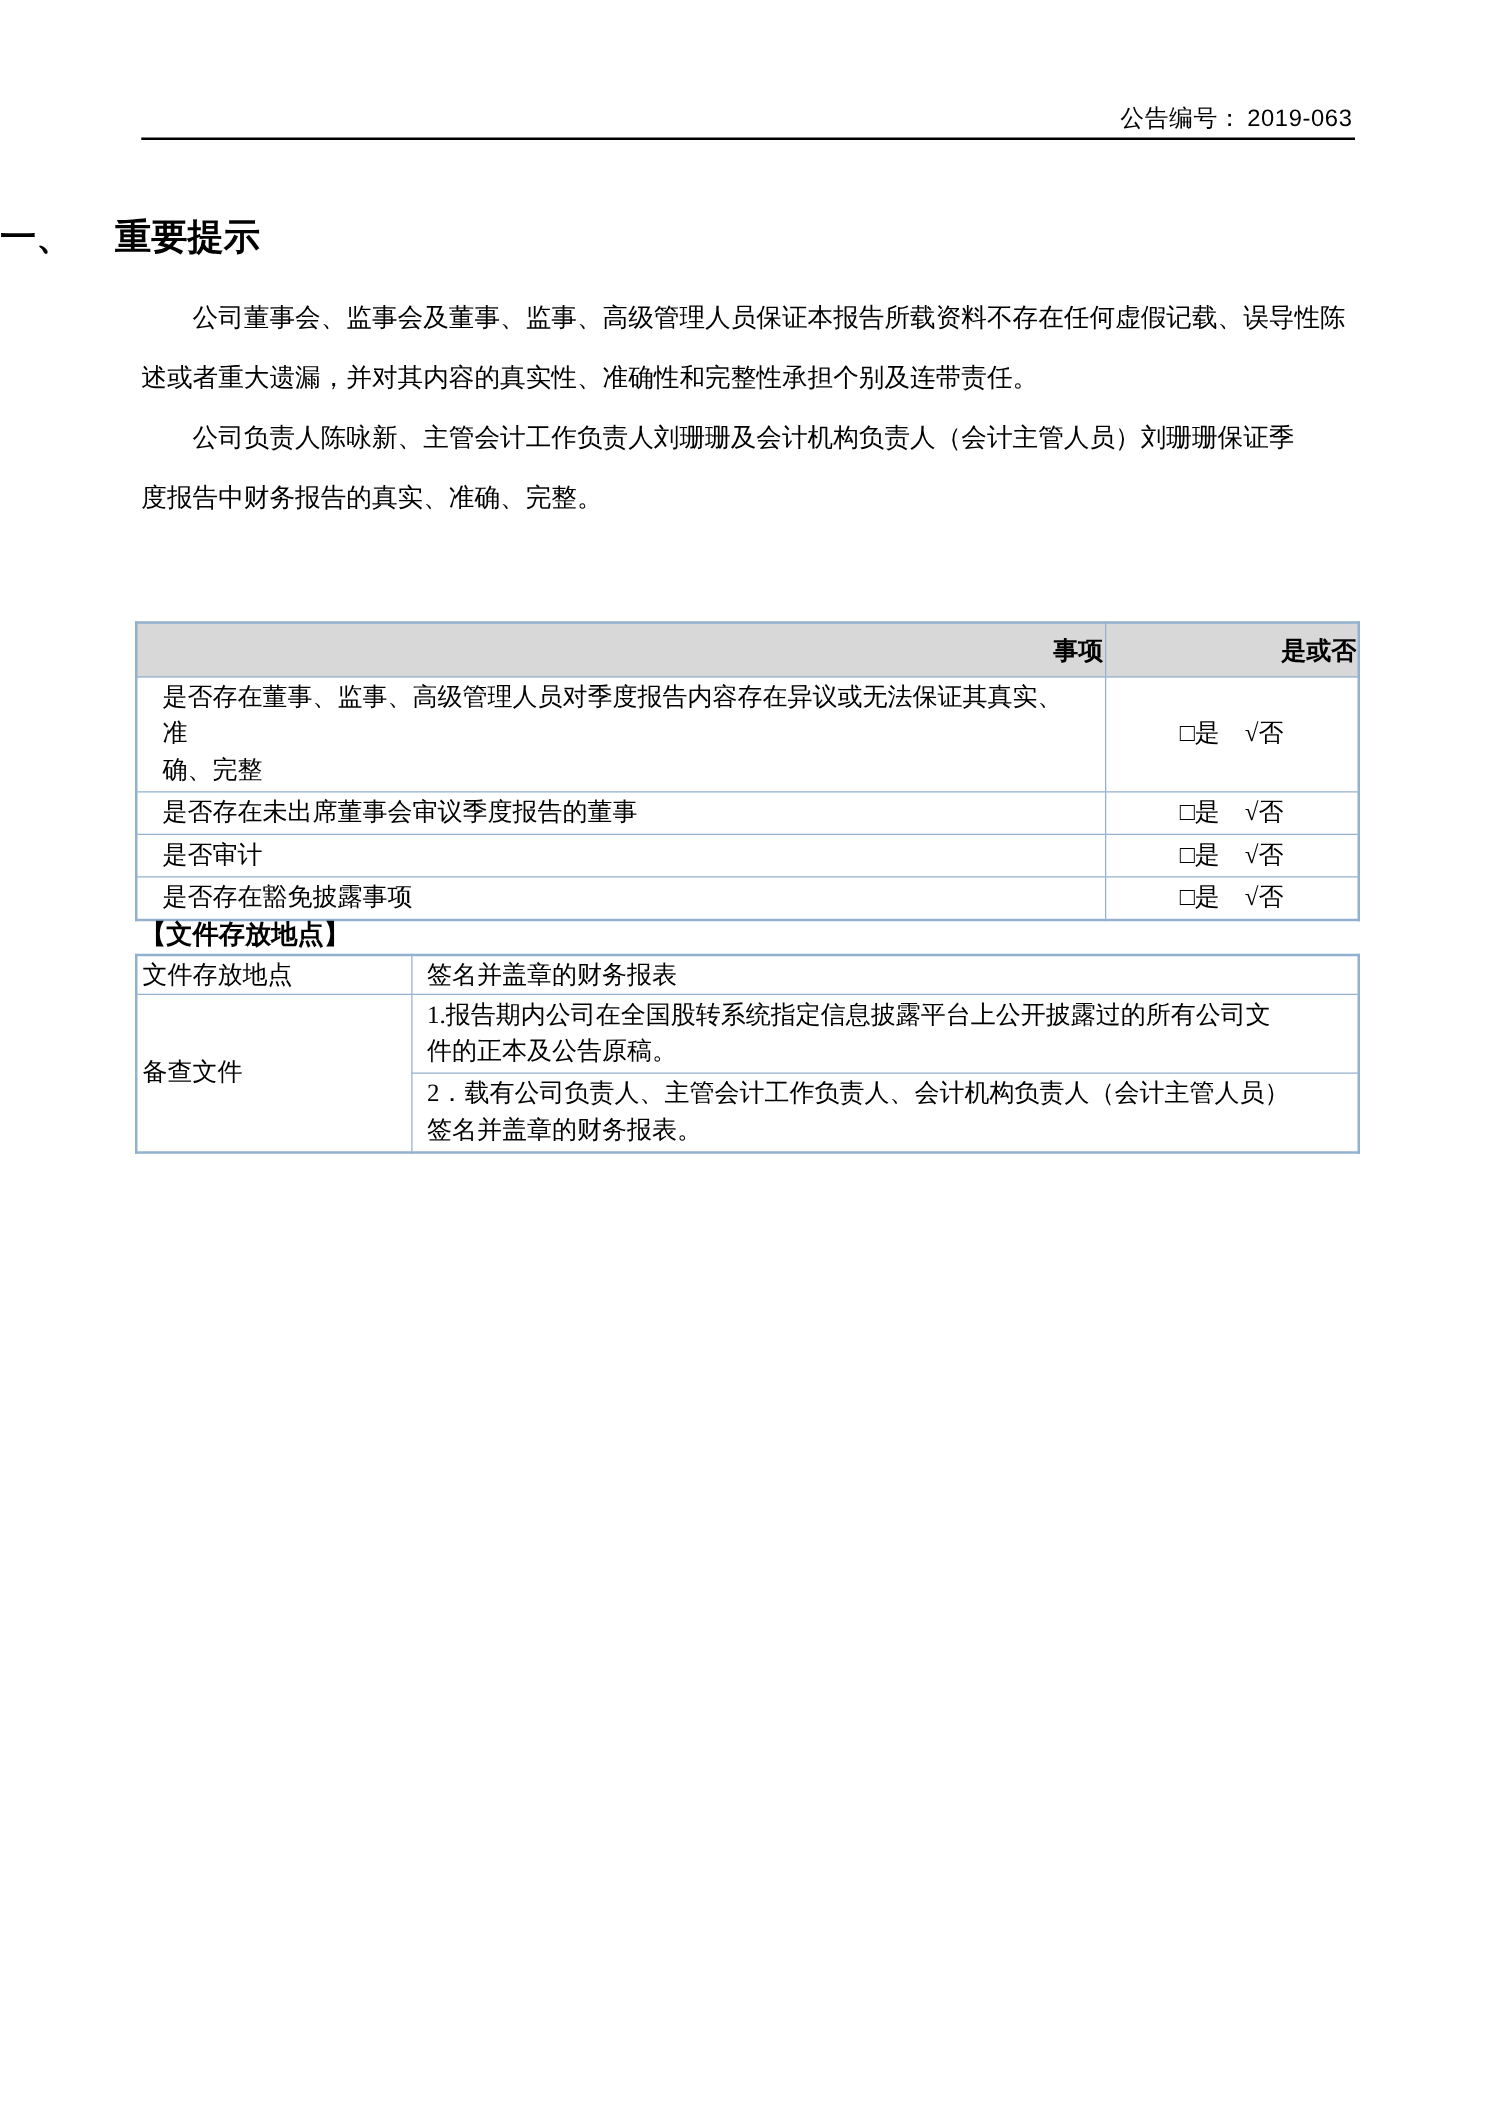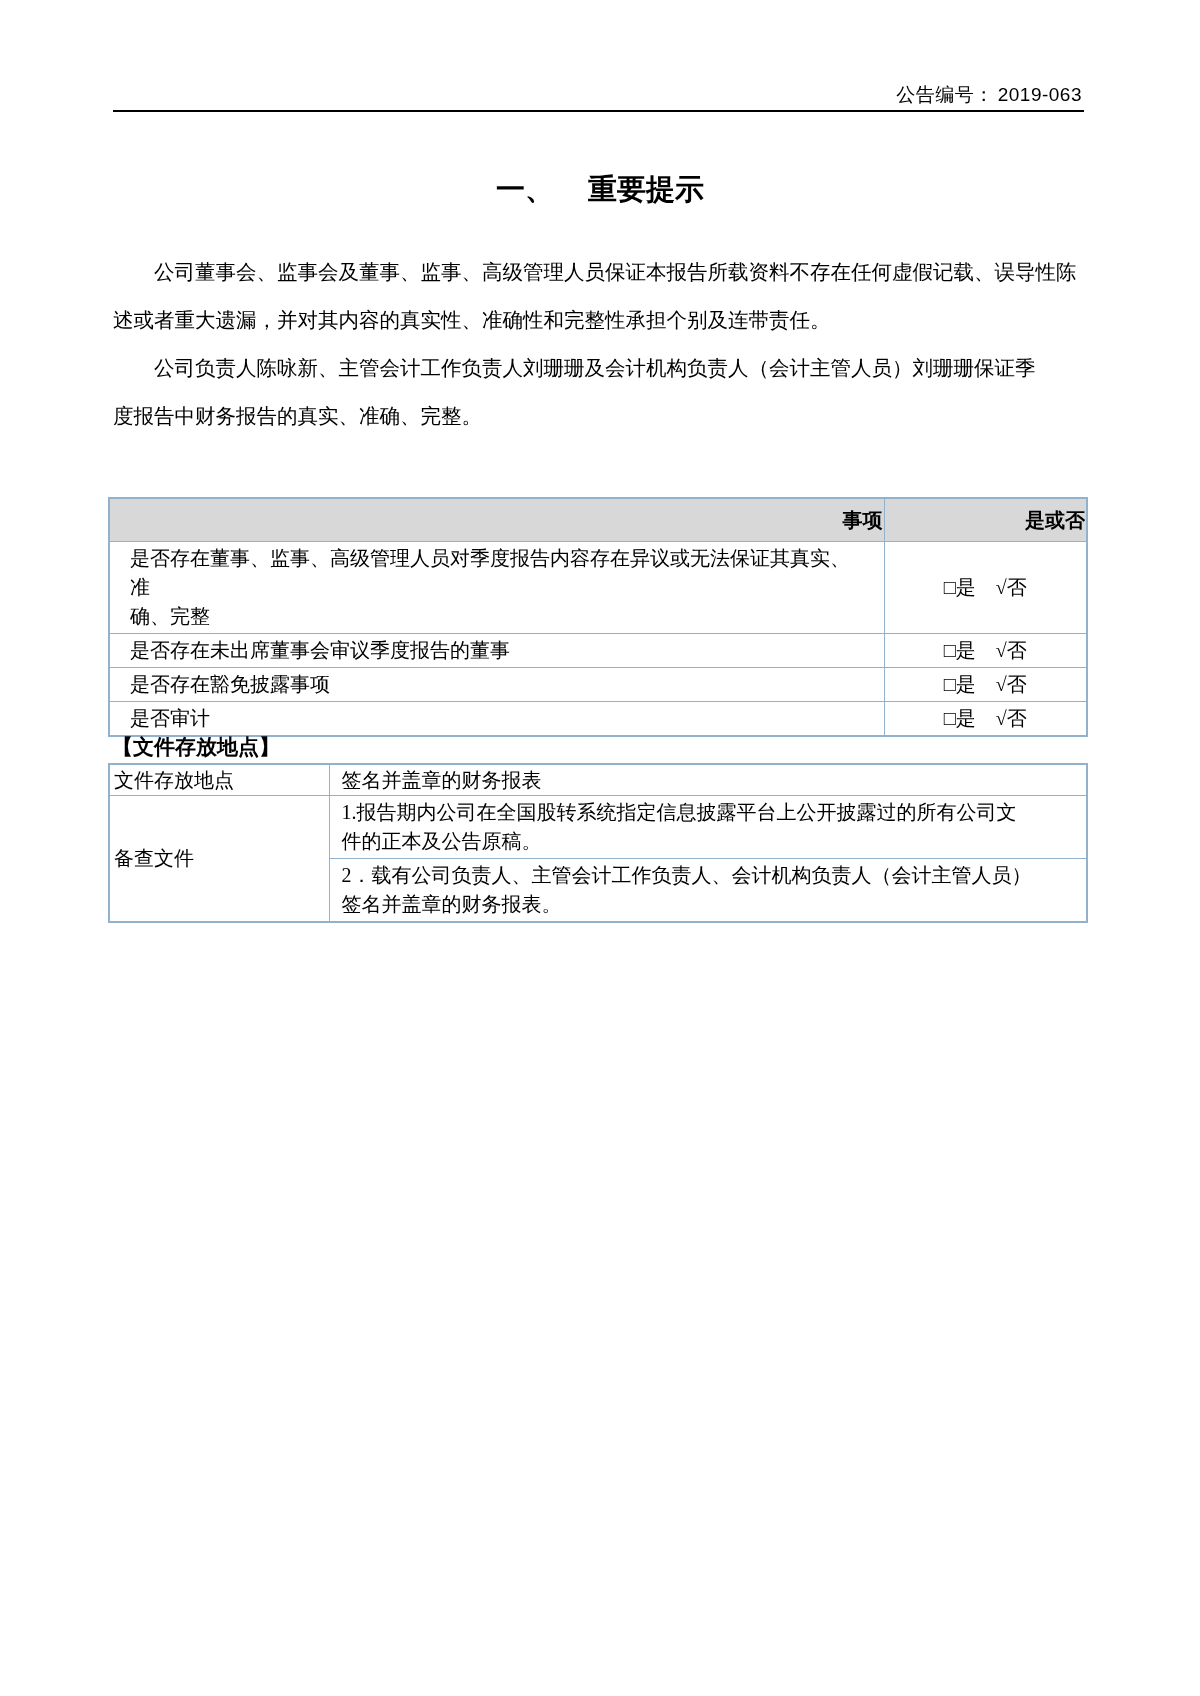--- a/index.html
+++ b/index.html
@@ -36,31 +36,31 @@
     border-top: 2px solid #000000;
   }
 
   
   .title {
     position: absolute;
     top: 170px;
     left: 0;
     width: 100%;
     margin: 0;
-    text-align: center;
+    text-align: left;
     font-family: "Liberation Sans", "DejaVu Sans", sans-serif;
     font-weight: bold;
     font-size: 29px;
   }
   .title .title-text { margin-left: 34px; }
 
   
   .body-text {
     position: absolute;
-    top: 248px;
+    top: 231px;
     left: 113px;
     right: 115px;
     font-size: 20.5px;
     line-height: 48px;
   }
   .body-text p {
     margin: 0;
     text-indent: 2em;
     white-space: pre-wrap;
     text-align: justify;
@@ -176,25 +176,25 @@
       <tr>
         <td class="item">是否存在董事、监事、高级管理人员对季度报告内容存在异议或无法保证其真实、准
 确、完整</td>
         <td class="ans">□是　√否</td>
       </tr>
       <tr>
         <td class="item">是否存在未出席董事会审议季度报告的董事</td>
         <td class="ans">□是　√否</td>
       </tr>
       <tr>
+        <td class="item">是否审计</td>
+        <td class="ans">□是　√否</td>
+      </tr>
+      <tr>
         <td class="item">是否存在豁免披露事项</td>
-        <td class="ans">□是　√否</td>
-      </tr>
-      <tr>
-        <td class="item">是否审计</td>
         <td class="ans">□是　√否</td>
       </tr>
     </tbody>
   </table>
 
   <div class="ref-heading">【文件存放地点】</div>
 
   <table class="doc-table ref-table">
     <colgroup>
       <col style="width:220px">

